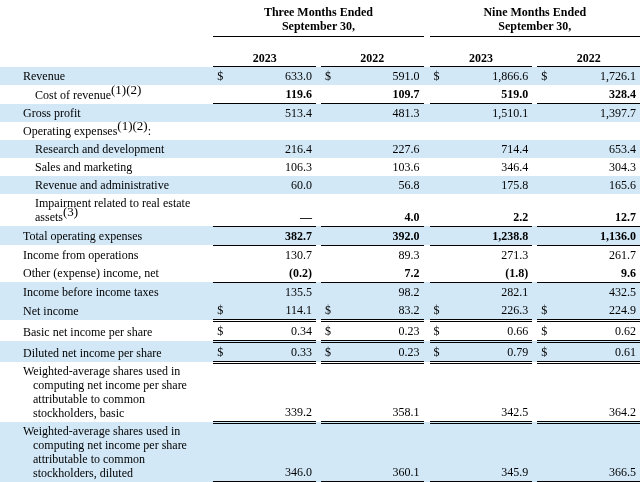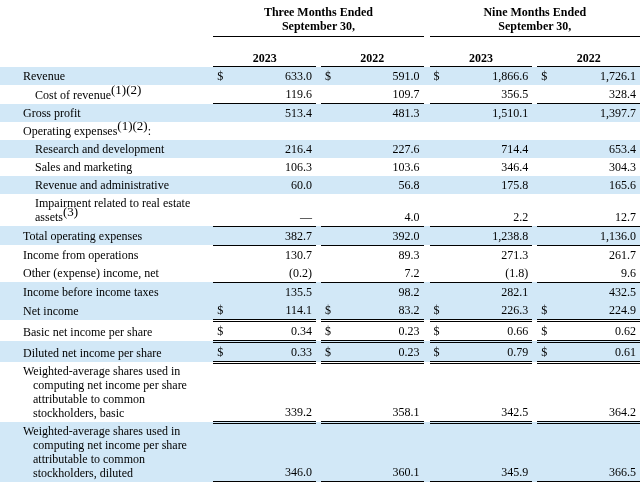--- a/index.html
+++ b/index.html
@@ -54,21 +54,21 @@
     text-indent: -10px;
   }
   td.d {
     text-align: left;
     padding-left: 4px;
   }
   td.v {
     text-align: right;
     padding-right: 4px;
   }
-  td.b-single { border-bottom: 1px solid #000; }
+  td.b-single { border-bottom: 1px solid #000; font-weight: bold; }
   td.b-double { border-bottom: 3px double #000; }
   tr.shade td { background: #d2e8f7; }
   tr.shade td.gapc { background: #d2e8f7; }
   sup {
     font-size: 13px;
     line-height: 0;
     vertical-align: super;
     letter-spacing: 0;
   }
 </style>
@@ -132,21 +132,21 @@
         </tr>
         <tr>
           <td class="label ind1"><span>Cost of revenue</span><sup>(1)(2)</sup><span></span></td>
           <td class="d b-single"></td>
           <td class="v b-single">119.6</td>
           <td class="gapc"></td>
           <td class="d b-single"></td>
           <td class="v b-single">109.7</td>
           <td class="gapc"></td>
           <td class="d b-single"></td>
-          <td class="v b-single">356.5</td>
+          <td class="v b-single">519.0</td>
           <td class="gapc"></td>
           <td class="d b-single"></td>
           <td class="v b-single">328.4</td>
         </tr>
         <tr class="shade">
           <td class="label"><span>Gross profit</span><sup></sup><span></span></td>
           <td class="d b-none"></td>
           <td class="v b-none">513.4</td>
           <td class="gapc"></td>
           <td class="d b-none"></td>

